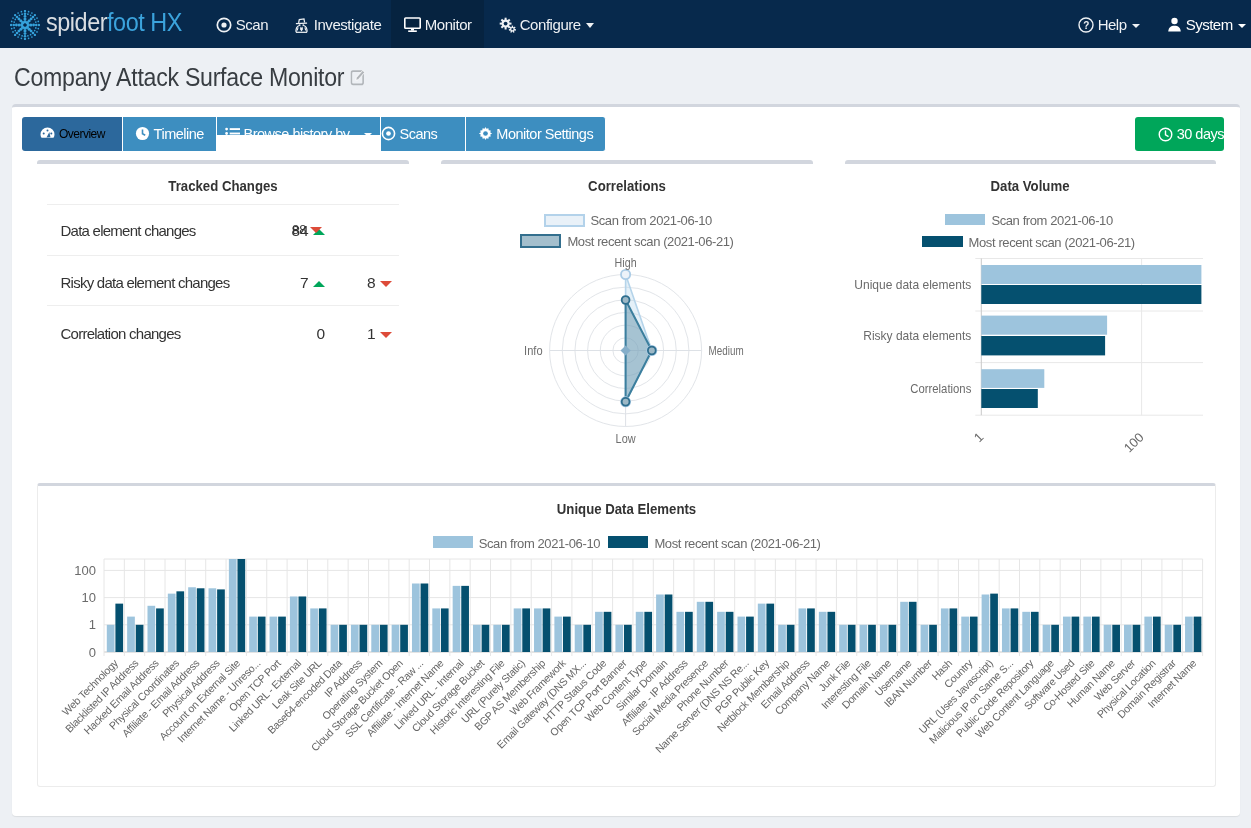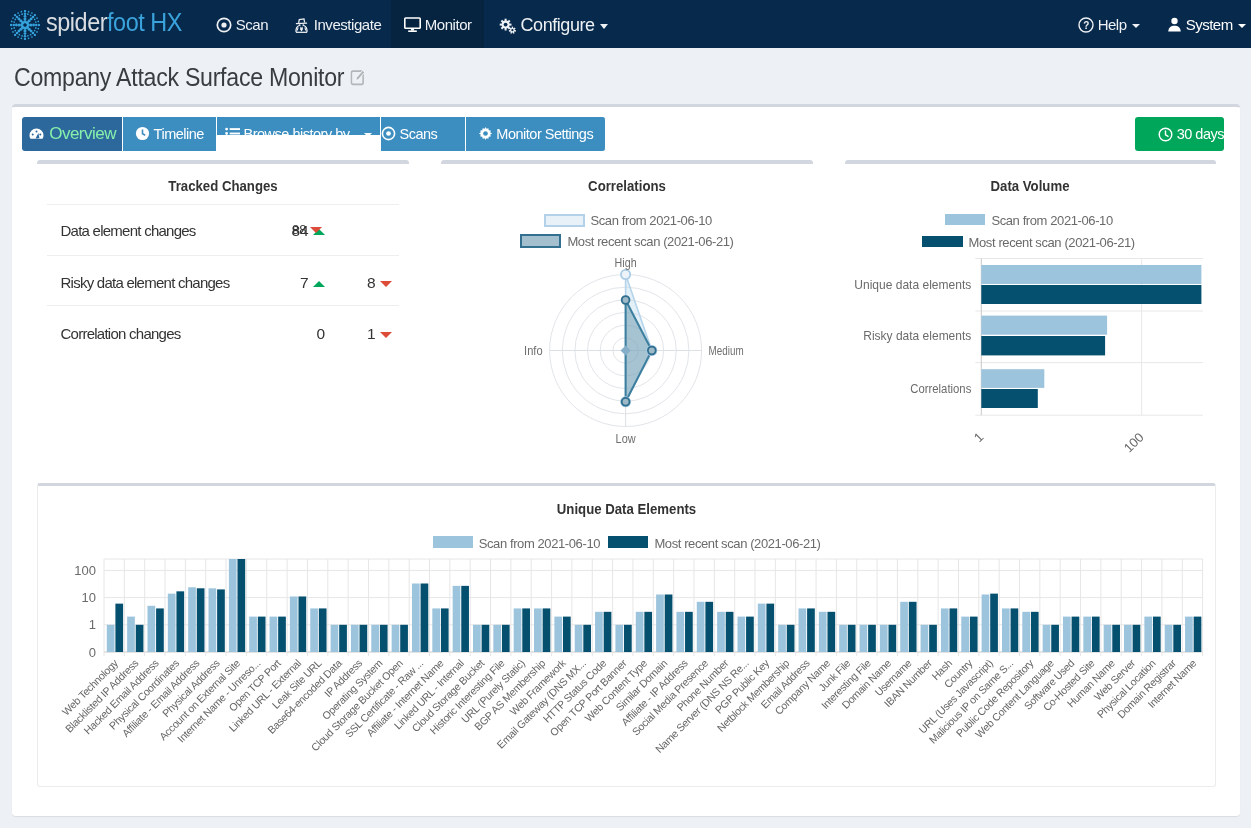--- a/index.html
+++ b/index.html
@@ -96,21 +96,21 @@
             <path d="M7.5 9.6 l1 1.2 1-1.2 .5 2.6-1.5 2.2-1.5-2.2z"></path>
             <rect x="4.6" y="10.2" width="1.1" height="3.4" rx="0.5" transform="rotate(14 5 10)"></rect>
             <rect x="11.3" y="10.2" width="1.1" height="3.4" rx="0.5" transform="rotate(-14 12 10)"></rect>
           </g>
         </svg> Investigate</div>
       <div class="ab" style="left:404px;top:0;height:48px;line-height:50px;color:#eef1f4;font-size:15px;letter-spacing:-0.45px;white-space:nowrap"><svg width="17" height="17" viewBox="0 0 17 17" style="vertical-align:-3px">
           <rect x="0.8" y="2" width="15.4" height="10.2" rx="0.8" fill="none" stroke="#ffffff" stroke-width="1.6"></rect>
           <rect x="7" y="12.8" width="3" height="1.8" fill="#ffffff"></rect>
           <rect x="4.2" y="14.4" width="8.6" height="1.6" fill="#ffffff"></rect>
         </svg> Monitor</div>
-      <div class="ab" style="left:499px;top:0;height:48px;line-height:50px;color:#eef1f4;font-size:18px;letter-spacing:-0.45px;white-space:nowrap"><svg width="17" height="17" viewBox="0 0 17 17" style="vertical-align:-3px">
+      <div class="ab" style="left:499px;top:0;height:48px;line-height:50px;color:#eef1f4;font-size:15px;letter-spacing:-0.45px;white-space:nowrap"><svg width="17" height="17" viewBox="0 0 17 17" style="vertical-align:-3px">
           <rect x="-1.00" y="-5.90" width="2.00" height="3.90" transform="translate(6.6 7.6) rotate(0.0)" fill="#eef1f4"></rect>
           <rect x="-1.00" y="-5.90" width="2.00" height="3.90" transform="translate(6.6 7.6) rotate(45.0)" fill="#eef1f4"></rect>
           <rect x="-1.00" y="-5.90" width="2.00" height="3.90" transform="translate(6.6 7.6) rotate(90.0)" fill="#eef1f4"></rect>
           <rect x="-1.00" y="-5.90" width="2.00" height="3.90" transform="translate(6.6 7.6) rotate(135.0)" fill="#eef1f4"></rect>
           <rect x="-1.00" y="-5.90" width="2.00" height="3.90" transform="translate(6.6 7.6) rotate(180.0)" fill="#eef1f4"></rect>
           <rect x="-1.00" y="-5.90" width="2.00" height="3.90" transform="translate(6.6 7.6) rotate(225.0)" fill="#eef1f4"></rect>
           <rect x="-1.00" y="-5.90" width="2.00" height="3.90" transform="translate(6.6 7.6) rotate(270.0)" fill="#eef1f4"></rect>
           <rect x="-1.00" y="-5.90" width="2.00" height="3.90" transform="translate(6.6 7.6) rotate(315.0)" fill="#eef1f4"></rect>
           <circle cx="6.6" cy="7.6" r="4.00" fill="#eef1f4"></circle>
           <circle cx="6.6" cy="7.6" r="1.90" fill="#07294c"></circle>
@@ -131,21 +131,21 @@
       <div class="ab" style="left:1167px;top:0;height:48px;line-height:50px;color:#ffffff;font-size:15px;letter-spacing:-0.5px;white-space:nowrap"><svg width="15" height="15" viewBox="0 0 16 16" style="vertical-align:-2px">
           <circle cx="8" cy="4.3" r="3.4" fill="#fff"></circle>
           <path d="M1.3 15.5c.3-4.2 2.7-6.3 6.7-6.3s6.4 2.1 6.7 6.3z" fill="#fff"></path>
         </svg> System<span style="display:inline-block;width:0;height:0;border-left:4px solid transparent;border-right:4px solid transparent;border-top:4px solid #ffffff;vertical-align:2px;margin-left:5px"></span></div>
     </div>
     <div class="ab" style="left:14px;top:62px;font-size:26px;color:#383d42;letter-spacing:-0.3px;transform:scaleX(0.89);transform-origin:left;white-space:nowrap">Company Attack Surface Monitor&nbsp;<svg width="18" height="18" viewBox="0 0 17 17" style="vertical-align:0px">
         <rect x="1" y="3" width="12.5" height="12.5" rx="1.8" fill="none" stroke="#b2b6ba" stroke-width="1.7"></rect>
         <path d="M5.8 11.6l2.4-.5 6.9-6.9-2-2-6.9 6.9z" fill="#b2b6ba" stroke="#ffffff" stroke-width="0.8"></path>
       </svg></div>
     <div class="ab" style="left:11.5px;top:104px;width:1228px;height:712px;background:#ffffff;border-radius:4px;border-top:3px solid #d2d6de;box-shadow:0 1px 1px rgba(0,0,0,0.08)"></div>
-    <div class="ab" style="left:22px;top:117px;width:101px;height:34px;background:#2c689c;color:#86efac;font-size:17px;letter-spacing:-0.5px;line-height:34px;text-align:center;border-right:1px solid #fff;border-radius:3px 0 0 3px"><svg width="17" height="16" viewBox="0 0 17 16" style="vertical-align:-3px">
+    <div class="ab" style="left:22px;top:117px;width:101px;height:34px;background:#2c689c;color:#000000;font-size:12px;letter-spacing:-0.5px;line-height:34px;text-align:center;border-right:1px solid #fff;border-radius:3px 0 0 3px"><svg width="17" height="16" viewBox="0 0 17 16" style="vertical-align:-3px">
         <path d="M8.5 2.4a7 7 0 0 0-7 7c0 1.3.35 2.5 1 3.4h12c.65-.9 1-2.1 1-3.4a7 7 0 0 0-7-7z" fill="#fff"></path>
         <circle cx="4.7" cy="8.4" r="1" fill="#2c689c"></circle>
         <circle cx="8.5" cy="5.6" r="1" fill="#2c689c"></circle>
         <circle cx="12.3" cy="8.4" r="1" fill="#2c689c"></circle>
         <path d="M7.5 12.4l2.9-5.3 1 5.2z" fill="#2c689c"></path>
       </svg>&nbsp;Overview</div>
     <div class="ab" style="left:123px;top:117px;width:94px;height:34px;background:#3d8ec0;color:#fff;font-size:14.5px;letter-spacing:-0.5px;line-height:34px;text-align:center;border-right:1px solid #fff;border-radius:0"><svg width="15" height="15" viewBox="0 0 16 16" style="vertical-align:-2px">
         <circle cx="8" cy="8" r="7" fill="#fff"></circle>
         <path d="M8 3.6V8.3L10.9 9.9" stroke="#3d8ec0" stroke-width="1.7" fill="none"></path>
       </svg>&nbsp;Timeline</div>

